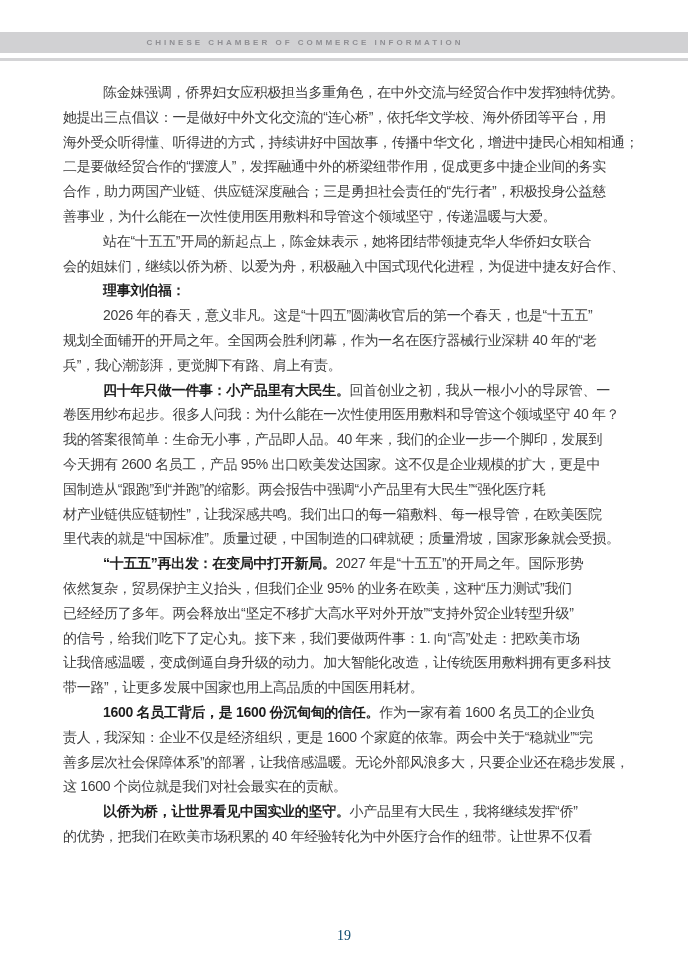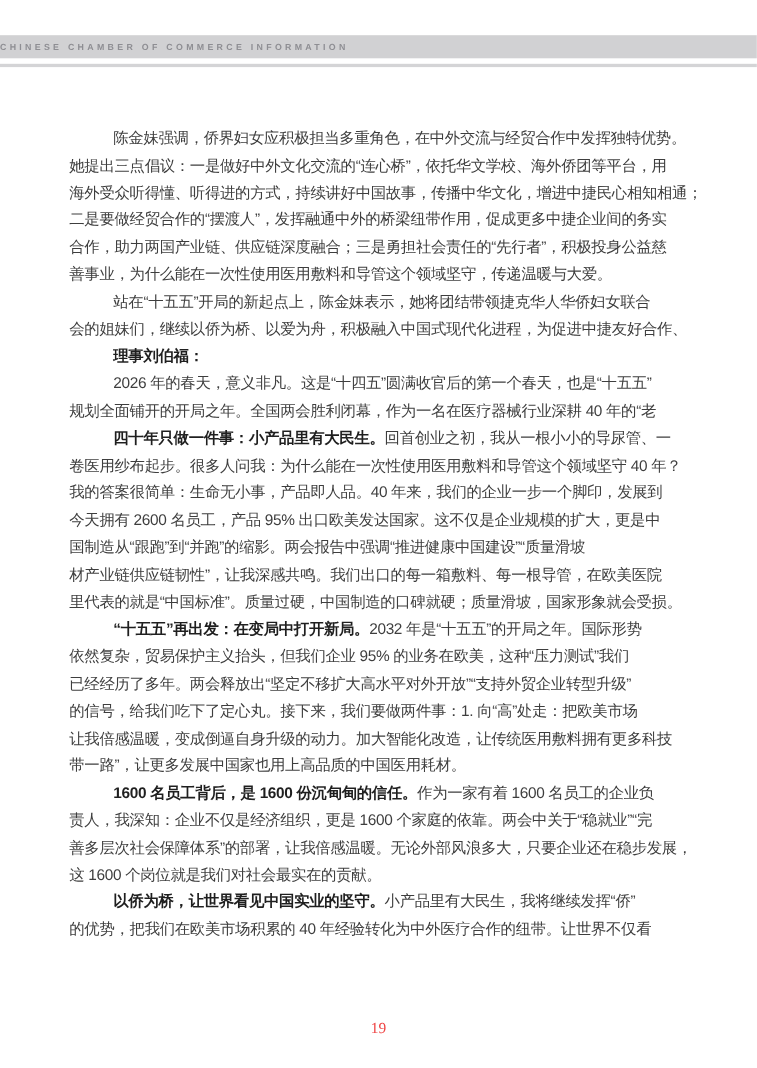--- a/index.html
+++ b/index.html
@@ -13,62 +13,61 @@
   .page {
     position: absolute; inset: 0;
     background: var(--page-bg, #ffffff);
   }
   .header-bar {
     position: absolute;
     left: 0; right: 0; top: 32px; height: 21px;
     background: var(--bar, #d1d1d3);
     display: flex;
     align-items: center;
-    justify-content: flex-start;
+    justify-content: center;
     padding-right: 78px;
     box-sizing: border-box;
   }
   .masthead {
     font-size: 8px;
     font-weight: bold;
     letter-spacing: 3px;
     color: var(--mast, #8e8e93);
     white-space: nowrap;
   }
   .header-rule {
     position: absolute;
     left: 0; right: 0; top: 58px; height: 3px;
     background: var(--rule, #d4d4d6);
   }
   .article {
     position: absolute;
     left: 63px; top: 80px;
     width: 562px;
-    margin-top: 33px;
   }
   .line {
     height: 24.8px;
     line-height: 24.8px;
     font-size: 14px;
     letter-spacing: -0.3px;
     color: var(--body-text, #3e3e3e);
     white-space: nowrap;
   }
   .line.indent { padding-left: 40px; }
   .line .bold {
     font-weight: bold;
     color: var(--bold-text, #1f1f1f);
   }
   .page-number {
     position: absolute;
     left: 0; right: 0; top: 928px;
     text-align: center;
     font-family: "Liberation Serif", serif;
     font-size: 14px;
-    color: #ef4444;
+    color: #0c4a6e;
   }
 </style>
 </head>
 <body style="--page-bg: #ffffff; --bar: #d1d1d3; --rule: #d4d4d6; --mast: #8e8e93; --body-text: #3e3e3e; --bold-text: #1f1f1f;">
 
 <div class="page">
 
   <div class="header-bar">
     <span class="masthead">CHINESE CHAMBER OF COMMERCE INFORMATION</span>
   </div>
@@ -80,28 +79,29 @@
       <div class="line"><span>她提出三点倡议：一是做好中外文化交流的“连心桥”，依托华文学校、海外侨团等平台，用</span></div>
       <div class="line"><span>海外受众听得懂、听得进的方式，持续讲好中国故事，传播中华文化，增进中捷民心相知相通；</span></div>
       <div class="line"><span>二是要做经贸合作的“摆渡人”，发挥融通中外的桥梁纽带作用，促成更多中捷企业间的务实</span></div>
       <div class="line"><span>合作，助力两国产业链、供应链深度融合；三是勇担社会责任的“先行者”，积极投身公益慈</span></div>
       <div class="line"><span>善事业，为什么能在一次性使用医用敷料和导管这个领域坚守，传递温暖与大爱。</span></div>
       <div class="line indent"><span>站在“十五五”开局的新起点上，陈金妹表示，她将团结带领捷克华人华侨妇女联合</span></div>
       <div class="line"><span>会的姐妹们，继续以侨为桥、以爱为舟，积极融入中国式现代化进程，为促进中捷友好合作、</span></div>
       <div class="line indent"><span class="bold">理事刘伯福：</span></div>
       <div class="line indent"><span>2026 年的春天，意义非凡。这是“十四五”圆满收官后的第一个春天，也是“十五五”</span></div>
       <div class="line"><span>规划全面铺开的开局之年。全国两会胜利闭幕，作为一名在医疗器械行业深耕 40 年的“老</span></div>
+      <div class="line"><span>兵”，我心潮澎湃，更觉脚下有路、肩上有责。</span></div>
       <div class="line indent"><span class="bold">四十年只做一件事：小产品里有大民生。</span><span>回首创业之初，我从一根小小的导尿管、一</span></div>
       <div class="line"><span>卷医用纱布起步。很多人问我：为什么能在一次性使用医用敷料和导管这个领域坚守 40 年？</span></div>
       <div class="line"><span>我的答案很简单：生命无小事，产品即人品。40 年来，我们的企业一步一个脚印，发展到</span></div>
       <div class="line"><span>今天拥有 2600 名员工，产品 95% 出口欧美发达国家。这不仅是企业规模的扩大，更是中</span></div>
-      <div class="line"><span>国制造从“跟跑”到“并跑”的缩影。两会报告中强调“推进健康中国建设”“质量滑坡</span></div>
+      <div class="line"><span>国制造从“跟跑”到“并跑”的缩影。两会报告中强调“小产品里有大民生”“强化医疗耗</span></div>
       <div class="line"><span>材产业链供应链韧性”，让我深感共鸣。我们出口的每一箱敷料、每一根导管，在欧美医院</span></div>
       <div class="line"><span>里代表的就是“中国标准”。质量过硬，中国制造的口碑就硬；质量滑坡，国家形象就会受损。</span></div>
-      <div class="line indent"><span class="bold">“十五五”再出发：在变局中打开新局。</span><span>2032 年是“十五五”的开局之年。国际形势</span></div>
+      <div class="line indent"><span class="bold">“十五五”再出发：在变局中打开新局。</span><span>2027 年是“十五五”的开局之年。国际形势</span></div>
       <div class="line"><span>依然复杂，贸易保护主义抬头，但我们企业 95% 的业务在欧美，这种“压力测试”我们</span></div>
       <div class="line"><span>已经经历了多年。两会释放出“坚定不移扩大高水平对外开放”“支持外贸企业转型升级”</span></div>
       <div class="line"><span>的信号，给我们吃下了定心丸。接下来，我们要做两件事：1. 向“高”处走：把欧美市场</span></div>
       <div class="line"><span>让我倍感温暖，变成倒逼自身升级的动力。加大智能化改造，让传统医用敷料拥有更多科技</span></div>
       <div class="line"><span>带一路”，让更多发展中国家也用上高品质的中国医用耗材。</span></div>
       <div class="line indent"><span class="bold">1600 名员工背后，是 1600 份沉甸甸的信任。</span><span>作为一家有着 1600 名员工的企业负</span></div>
       <div class="line"><span>责人，我深知：企业不仅是经济组织，更是 1600 个家庭的依靠。两会中关于“稳就业”“完</span></div>
       <div class="line"><span>善多层次社会保障体系”的部署，让我倍感温暖。无论外部风浪多大，只要企业还在稳步发展，</span></div>
       <div class="line"><span>这 1600 个岗位就是我们对社会最实在的贡献。</span></div>
       <div class="line indent"><span class="bold">以侨为桥，让世界看见中国实业的坚守。</span><span>小产品里有大民生，我将继续发挥“侨”</span></div>

